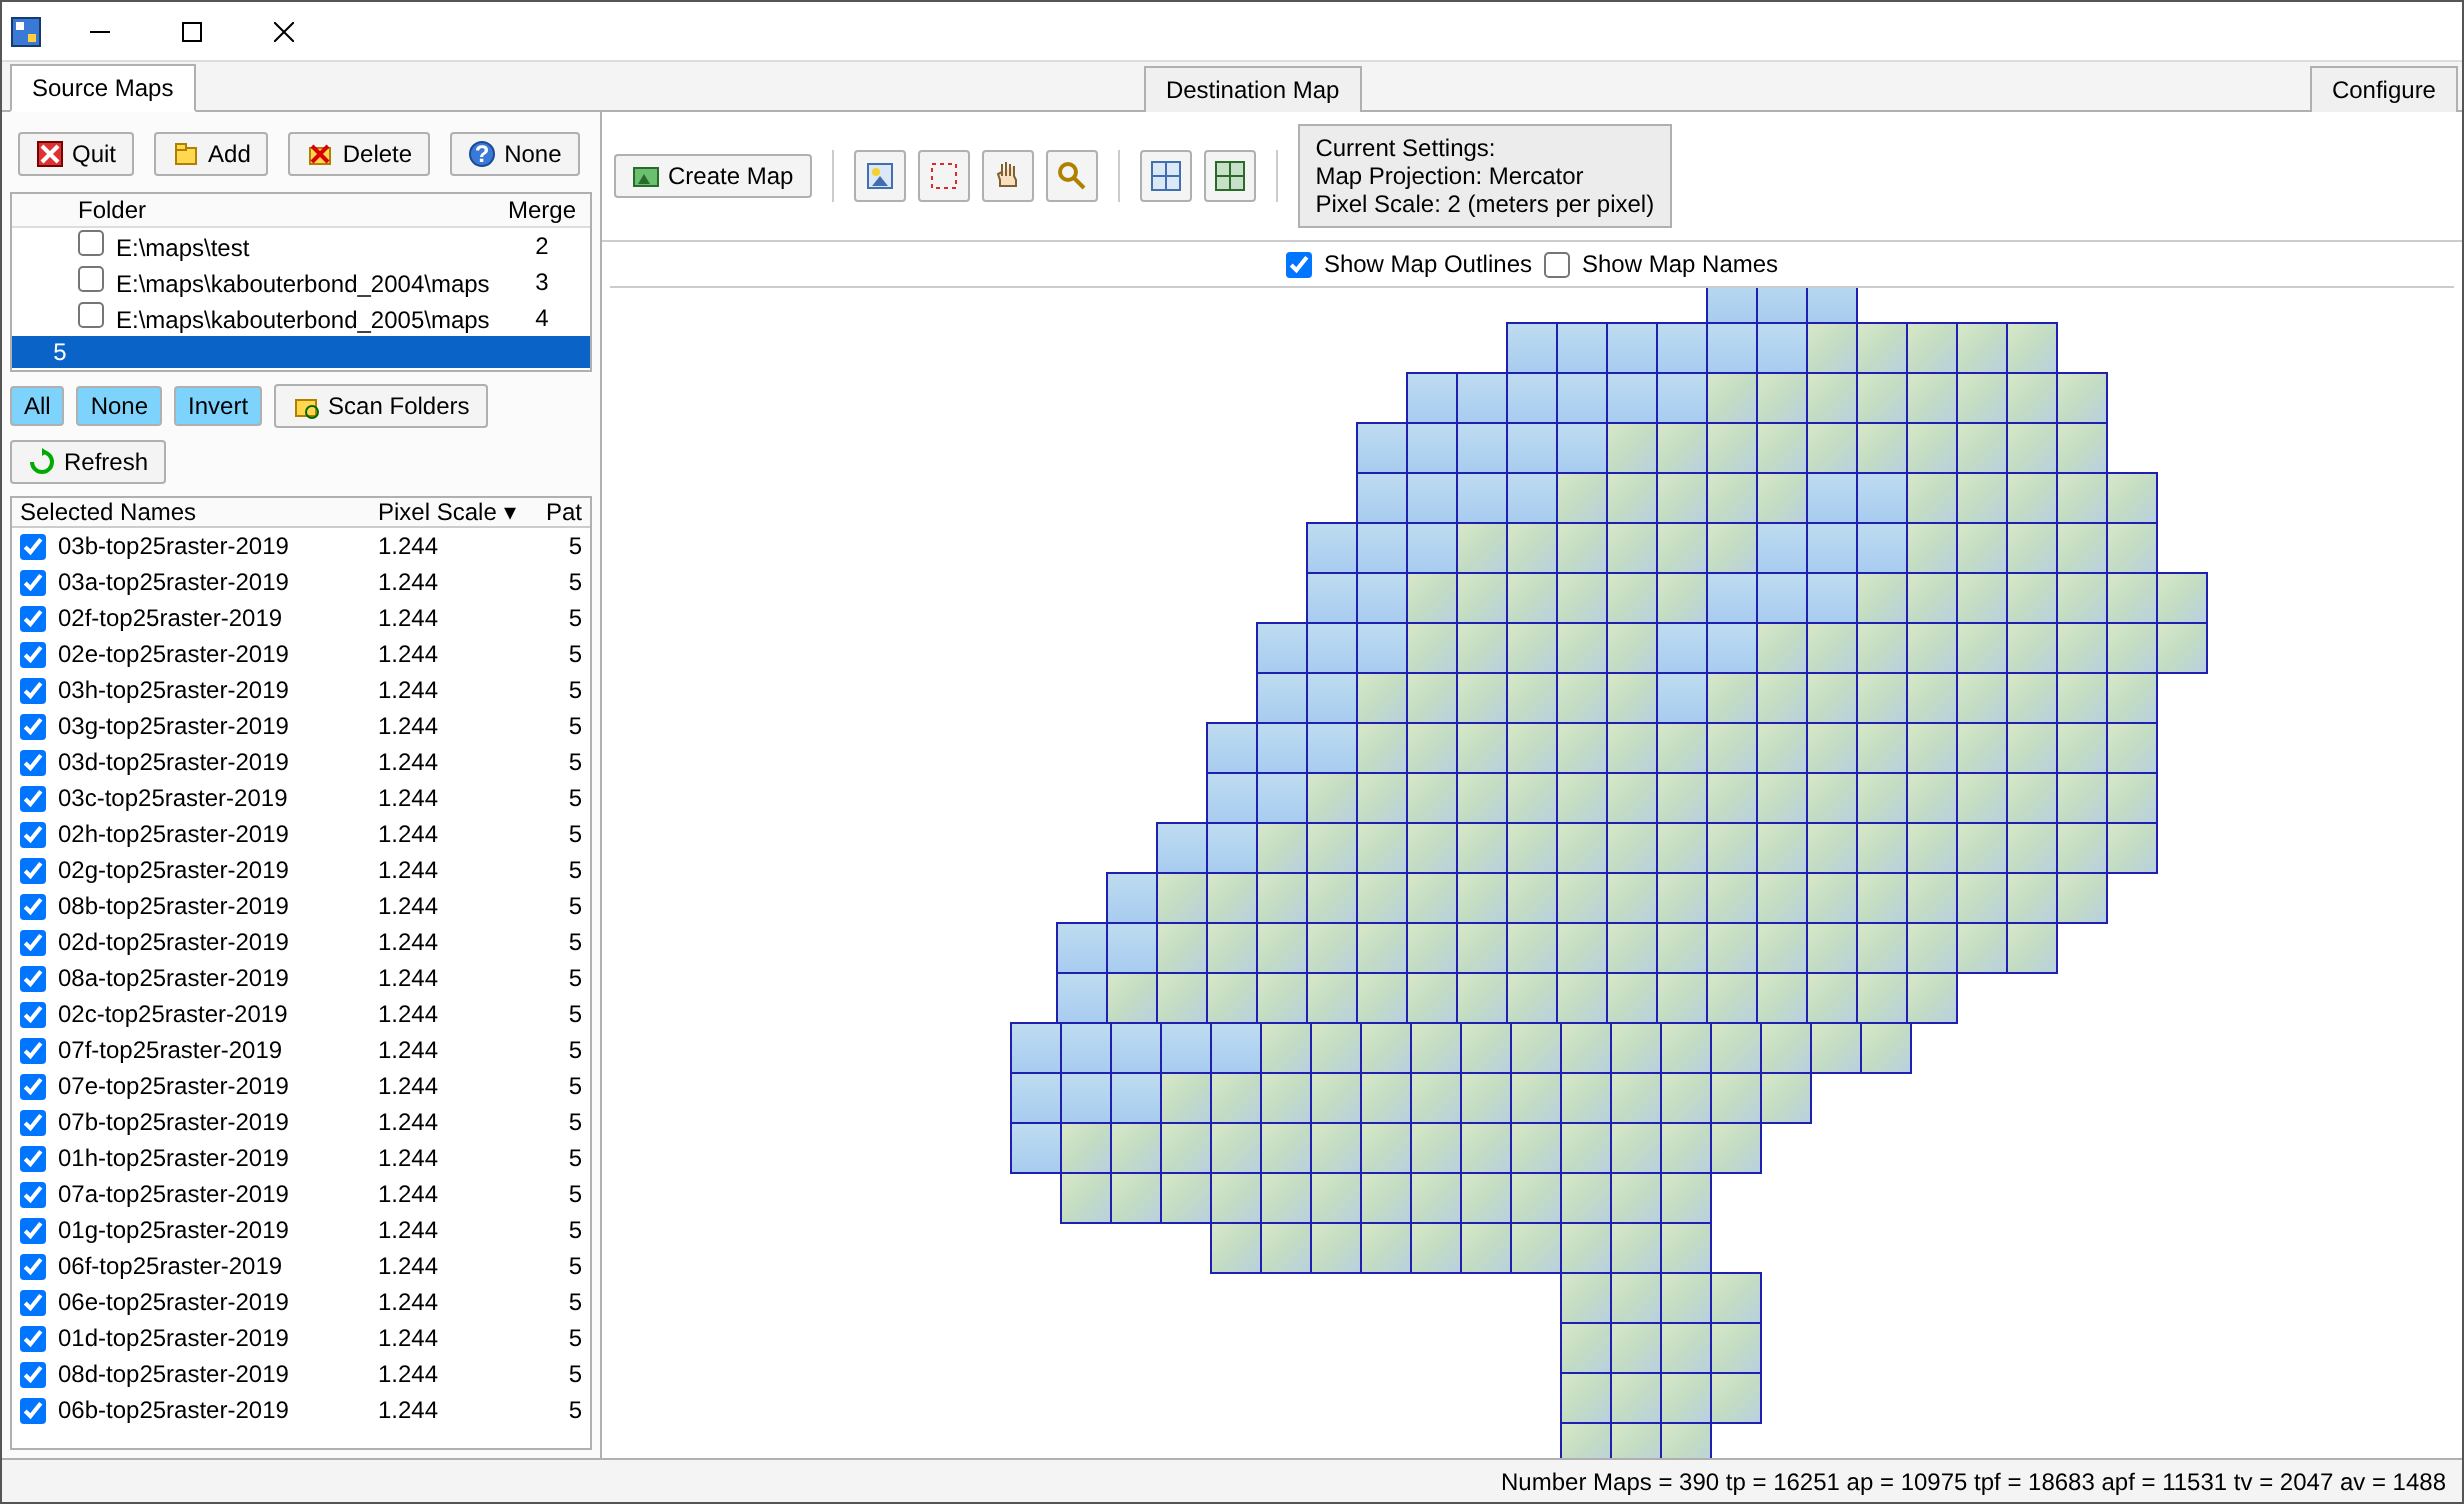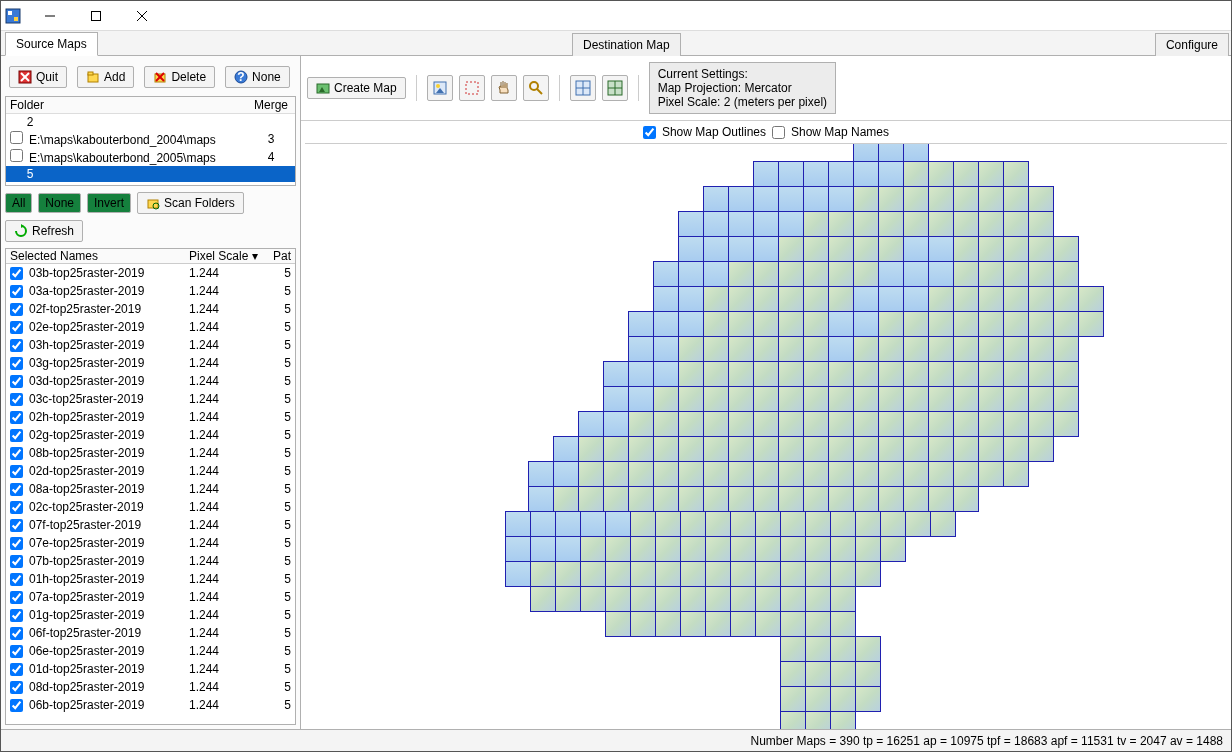--- a/index.html
+++ b/index.html
@@ -26,29 +26,29 @@
 .btn-row { display: flex; gap: 10px; padding: 6px 4px; align-items: flex-start; flex-wrap: wrap; }
 .btn { border: 1px solid #b0b0b0; background: #f4f4f4; padding: 3px 8px; display: inline-flex; align-items: center; gap: 4px; cursor: pointer; border-radius: 2px; }
 .btn .ico { width: 14px; height: 14px; display: inline-flex; align-items: center; justify-content: center; }
 .icon-btn { border: 1px solid #b0b0b0; background: #f4f4f4; width: 26px; height: 26px; display: inline-flex; align-items: center; justify-content: center; cursor: pointer; border-radius: 2px; }
 .toolbar-sep { width: 1px; height: 26px; background: #ccc; margin: 0 4px; }
 
 
 .folder-box { border: 1px solid #b0b0b0; margin: 2px 0; height: 90px; overflow: auto; background: #fff; }
 .folder-head, .folder-row { display: flex; padding: 1px 4px; }
 .folder-head { border-bottom: 1px solid #ddd; background: #fafafa; }
-.folder-col-name { flex: 1; }
+.folder-col-name { flex: 1; margin-left: 29px; }
 .folder-col-path { width: 40px; text-align: center; }
 .folder-row { align-items: center; }
 .folder-row.selected { background: #0a64c8; color: #fff; }
 .folder-row input[type=checkbox] { margin-right: 6px; }
 
 
 .sel-row { display: flex; gap: 6px; padding: 4px 0; align-items: center; flex-wrap: wrap; }
-.small-btn { border: 1px solid #b0b0b0; background: #15803d; padding: 2px 6px; cursor: pointer; border-radius: 2px; text-align: right; }
+.small-btn { border: 1px solid #b0b0b0; background: #7dd3fc; padding: 2px 6px; cursor: pointer; border-radius: 2px; text-align: right; }
 
 
 .maps-box { flex: 1; border: 1px solid #b0b0b0; background: #fff; overflow: auto; margin-top: 2px; }
 .maps-head, .maps-row { display: flex; padding: 0 4px; align-items: center; }
 .maps-head { border-bottom: 1px solid #ccc; background: #fafafa; position: sticky; top: 0; }
 .maps-col-name { flex: 1; display: flex; align-items: center; overflow: hidden; white-space: nowrap; }
 .maps-col-ps { width: 60px; text-align: left; }
 .maps-col-pat { width: 30px; text-align: right; }
 .maps-row { border-bottom: 0; height: 18px; }
 .maps-row input[type=checkbox] { margin-right: 6px; }
@@ -155,20 +155,21 @@
         </span>
     </div>
 
     <div class="folder-box">
       <div class="folder-head">
         <span class="folder-col-name">Folder</span>
         <span class="folder-col-path">Merge</span>
       </div>
       <div id="folder-rows">
           <div class="folder-row">
+            <span class="folder-col-name"><input type="checkbox" style="">E:\maps\test</span>
             <span class="folder-col-path">2</span>
           </div>
           <div class="folder-row">
             <span class="folder-col-name"><input type="checkbox" style="">E:\maps\kabouterbond_2004\maps</span>
             <span class="folder-col-path">3</span>
           </div>
           <div class="folder-row">
             <span class="folder-col-name"><input type="checkbox" style="">E:\maps\kabouterbond_2005\maps</span>
             <span class="folder-col-path">4</span>
           </div>

